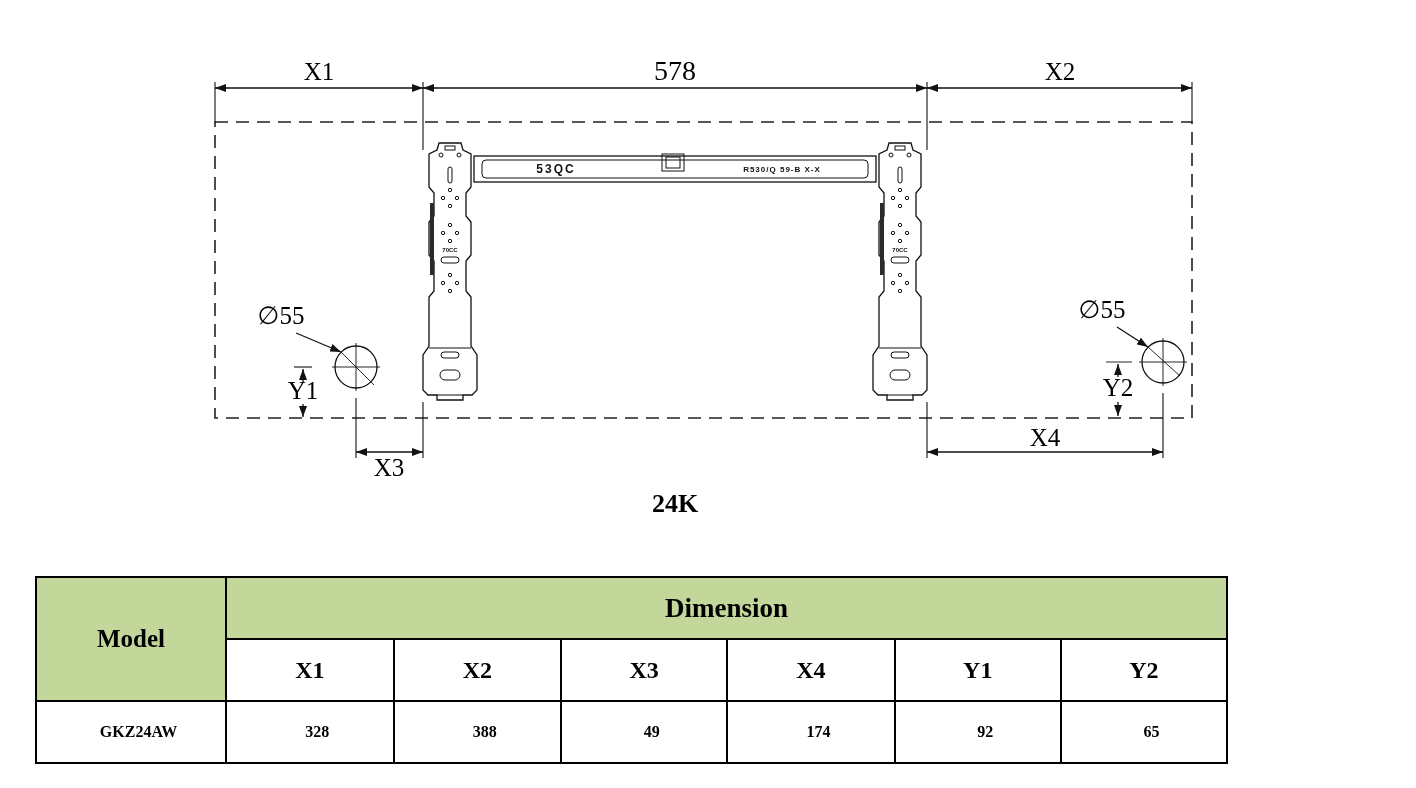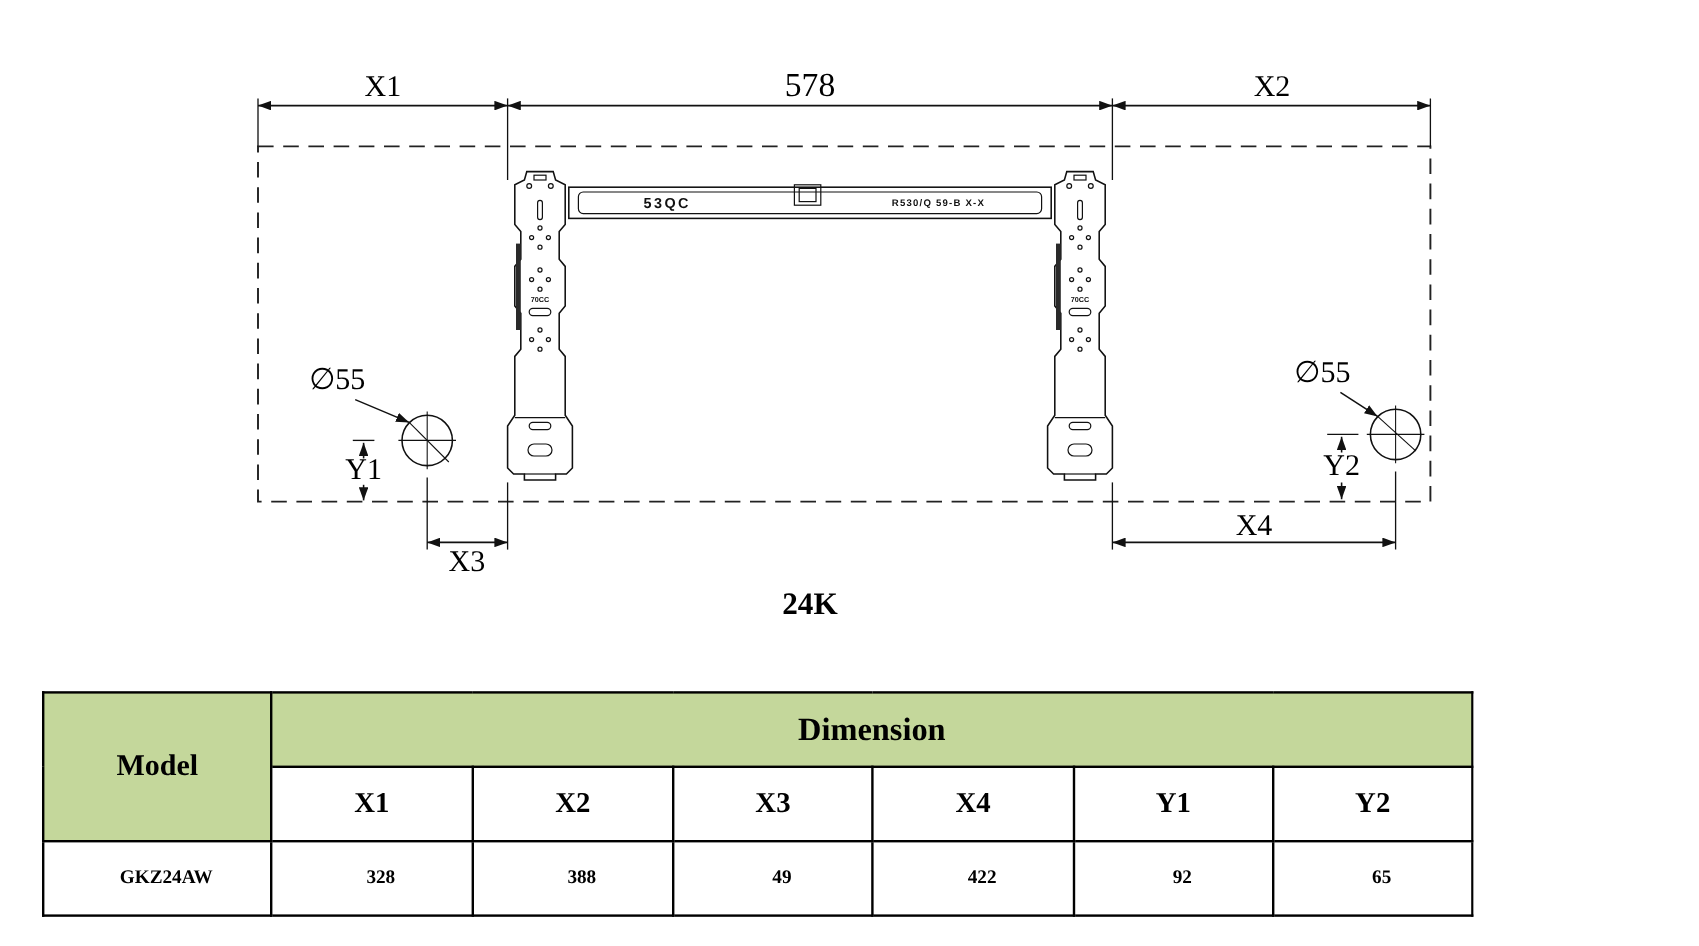--- a/index.html
+++ b/index.html
@@ -182,20 +182,20 @@
       <td class="col-h">X3</td>
       <td class="col-h">X4</td>
       <td class="col-h">Y1</td>
       <td class="col-h">Y2</td>
     </tr>
     <tr>
       <td class="data-c">GKZ24AW</td>
       <td class="data-c">328</td>
       <td class="data-c">388</td>
       <td class="data-c">49</td>
-      <td class="data-c">422</td>
+      <td class="data-c">174</td>
       <td class="data-c">92</td>
       <td class="data-c">65</td>
     </tr>
   </tbody>
     </table>
 
 </div>
 
 </body></html>

